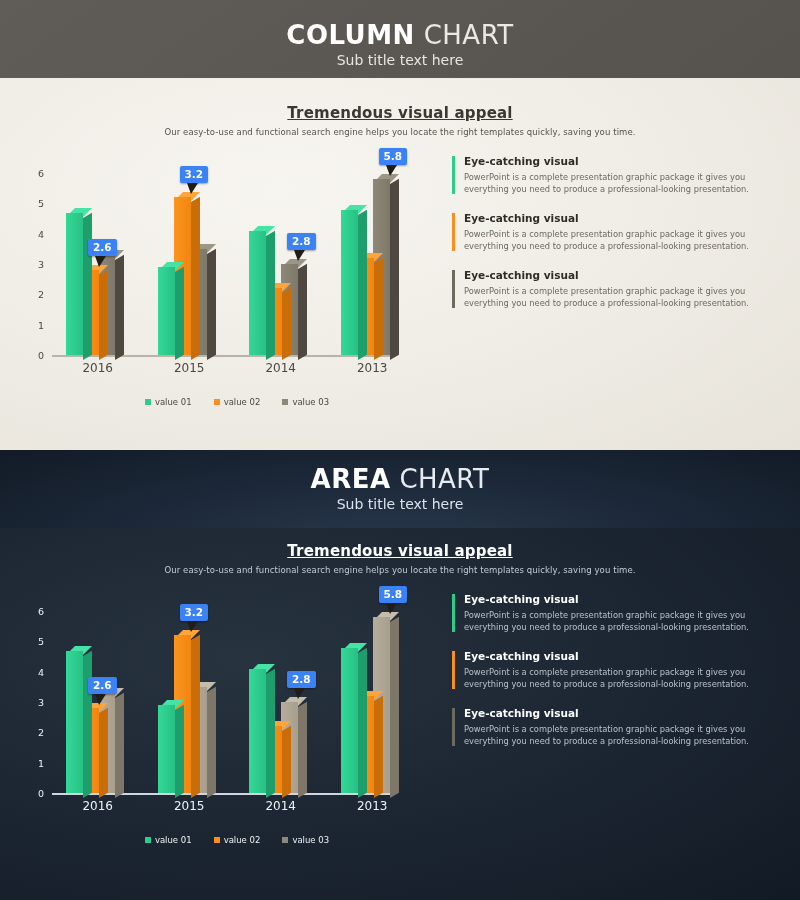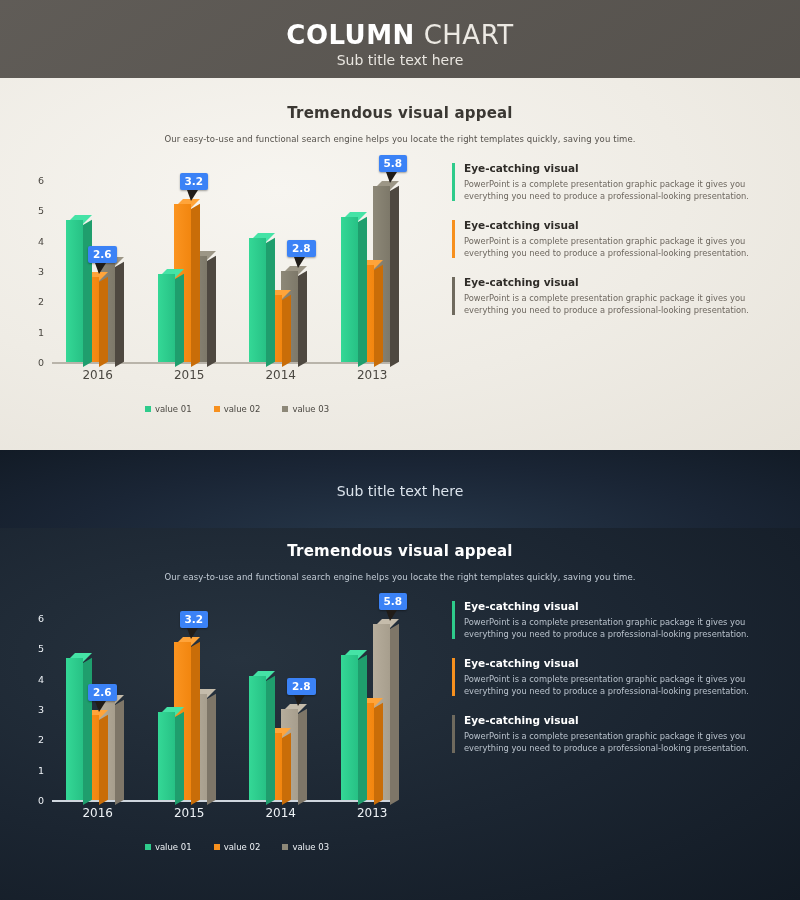--- a/index.html
+++ b/index.html
@@ -50,26 +50,26 @@
   .band-title .b { font-weight: bold; color: #ffffff; }
   .band-title .l { font-weight: normal; color: #ece9e3; }
   .slide.dark .band-title .l { color: #e6ebf1; }
   .band-sub { font-size: 14px; color: #e9e6e0; margin-top: 3px; }
   .slide.dark .band-sub { color: #dbe3ec; }
 
   
   .content { position: relative; z-index: 3; padding-top: 14px; }
   .sec-title {
     text-align: center; font-size: 15px; font-weight: bold;
-    color: #3b3833; letter-spacing: .2px;
+    color: #3b3833; letter-spacing: .2px; text-decoration: underline;
   }
   .slide.dark .sec-title { color: #ffffff; }
   .sec-sub {
     text-align: center; font-size: 8.5px; color: #55514b;
-    margin-top: 12px; letter-spacing: .1px;
+    margin-top: 5px; letter-spacing: .1px;
   }
   .slide.dark .sec-sub { color: #c3ccd6; }
 
   
   .row { display: flex; margin-top: 18px; }
   .chart-col { width: 440px; position: relative; }
   .info-col  { width: 360px; padding: 0 18px 0 12px; }
 
   
   .chart { position: relative; width: 400px; height: 230px; margin-left: 18px; }
@@ -308,20 +308,21 @@
               <span class="bar-l" style="background:#6f6a5e"></span>
               <h4>Eye-catching visual</h4>
               <p>PowerPoint is a complete presentation graphic package it gives you everything you need to produce a professional-looking presentation.</p>
             </div>
           </div>
         </div>
       </div>
     </div>
     <div class="slide dark">
       <div class="band">
+        <div class="band-title"><span class="b">AREA</span> <span class="l">CHART</span></div>
         <div class="band-sub">Sub title text here</div>
       </div>
       <div class="body-bg"></div>
       <div class="content">
         <div class="sec-title">Tremendous visual appeal</div>
         <div class="sec-sub">Our easy-to-use and functional search engine helps you locate the right templates quickly, saving you time.</div>
         <div class="row">
           <div class="chart-col">
             <div class="chart">
               <div class="yaxis">

